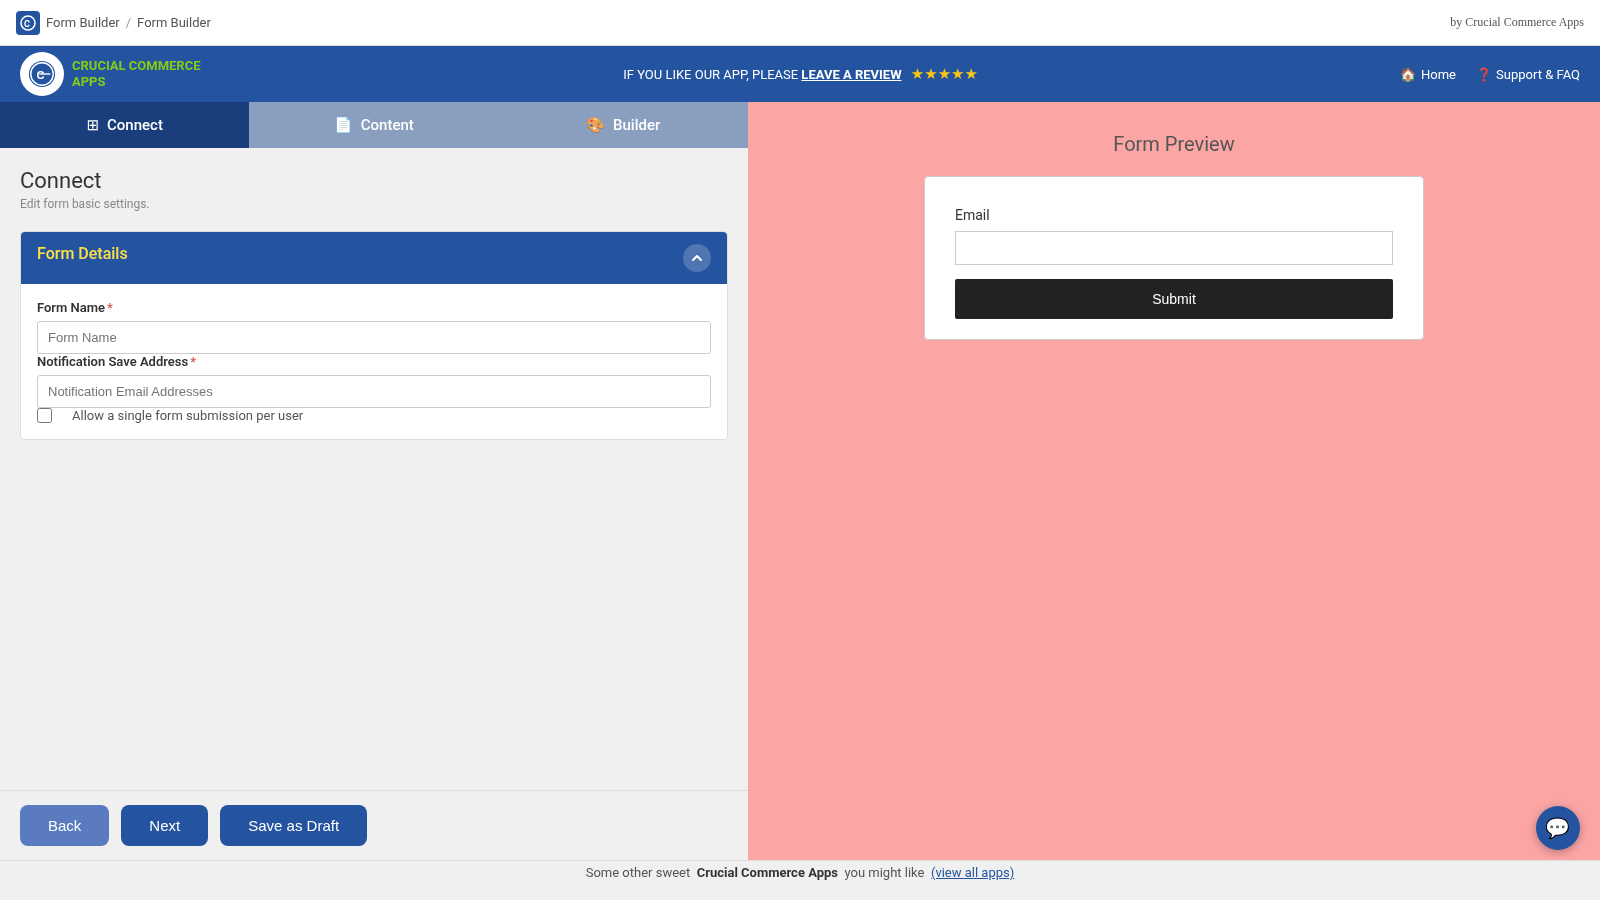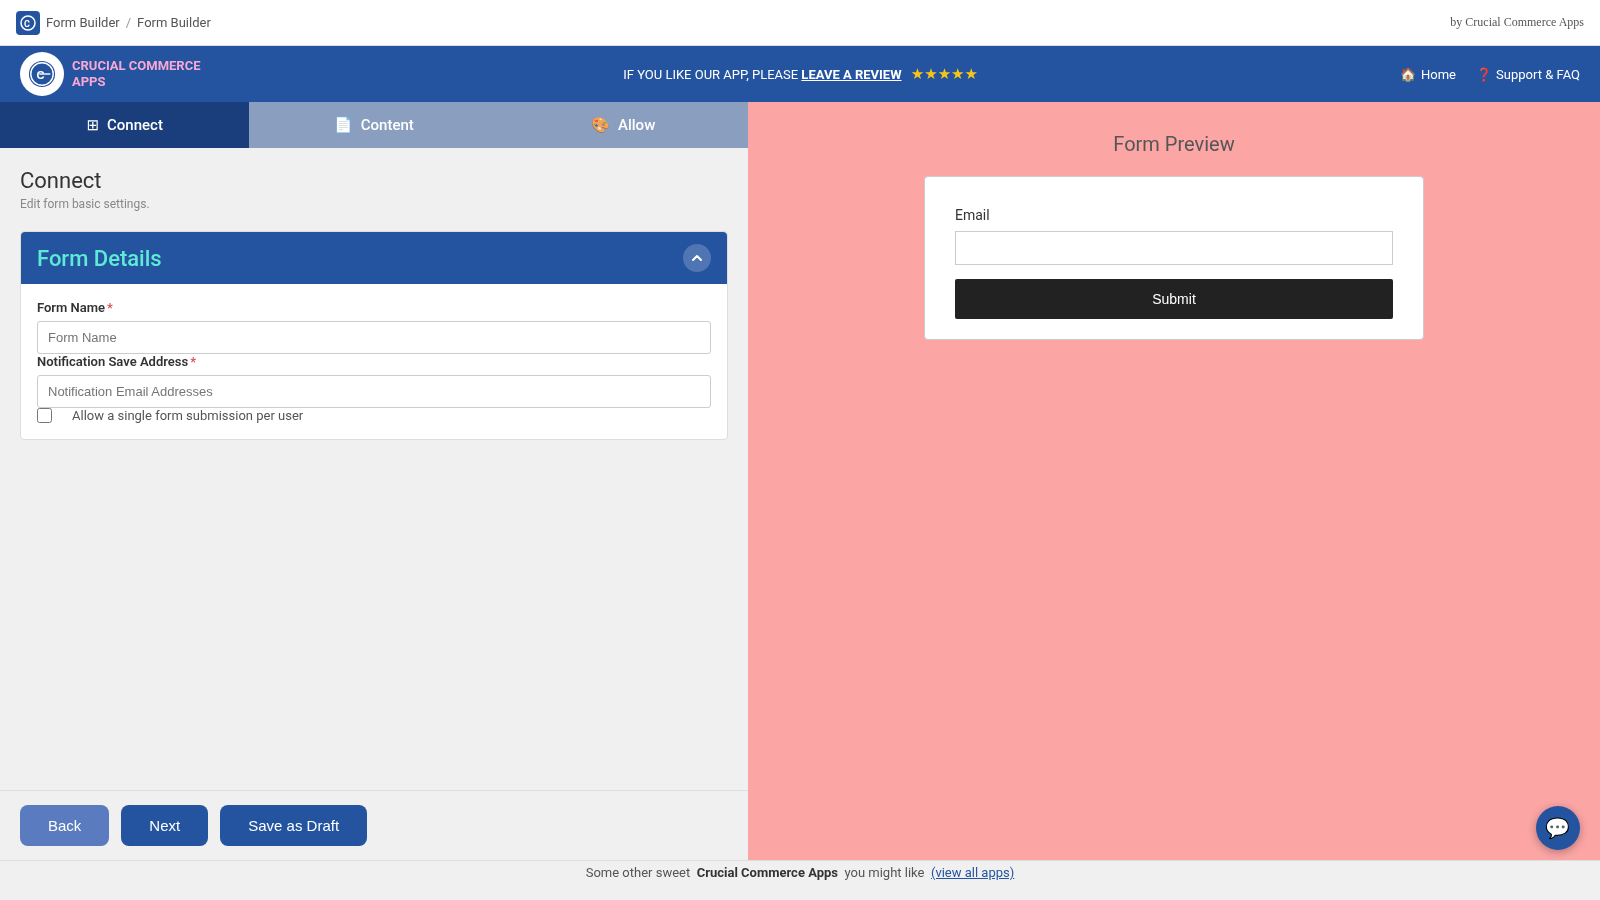--- a/index.html
+++ b/index.html
@@ -59,21 +59,21 @@
       width: 44px;
       height: 44px;
       background: #fff;
       border-radius: 50%;
       display: flex;
       align-items: center;
       justify-content: center;
     }
     .nav-logo-icon svg { width: 28px; height: 28px; }
     .nav-logo-text {
-      color: #f9a8d4;
+      color: #84cc16;
       font-size: 13px;
       font-weight: bold;
       line-height: 1.2;
     }
     .nav-center {
       color: #fff;
       font-size: 13px;
       text-align: center;
     }
     .nav-center a {
@@ -151,26 +151,26 @@
     }
 
     
     .card {
       background: #fff;
       border: 1px solid #ddd;
       border-radius: 4px;
     }
     .card-header {
       background: #2454a0;
-      color: #5eead4;
+      color: #fde047;
       padding: 12px 16px;
       display: flex;
-      align-items: center;
+      align-items: flex-start;
       justify-content: space-between;
-      font-size: 22px;
+      font-size: 16px;
       font-weight: 500;
       border-radius: 4px 4px 0 0;
     }
     .card-header-chevron {
       width: 28px;
       height: 28px;
       background: rgba(255,255,255,0.2);
       border-radius: 50%;
       display: flex;
       align-items: center;
@@ -372,21 +372,21 @@
       <div class="tab active">
         <span>⊞</span>
         <span>Connect</span>
       </div>
       <div class="tab inactive">
         <span>📄</span>
         <span>Content</span>
       </div>
       <div class="tab inactive">
         <span>🎨</span>
-        <span>Allow</span>
+        <span>Builder</span>
       </div>
     </div>
 
     <div class="content-area">
       <h2 class="section-title">Connect</h2>
       <p class="section-subtitle">Edit form basic settings.</p>
 
       <div class="card">
         <div class="card-header">
           <span>Form Details</span>

